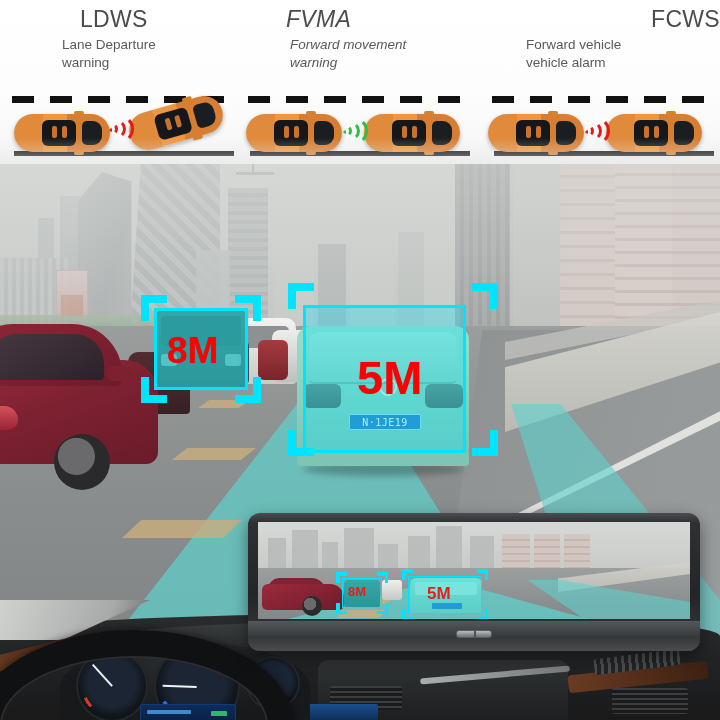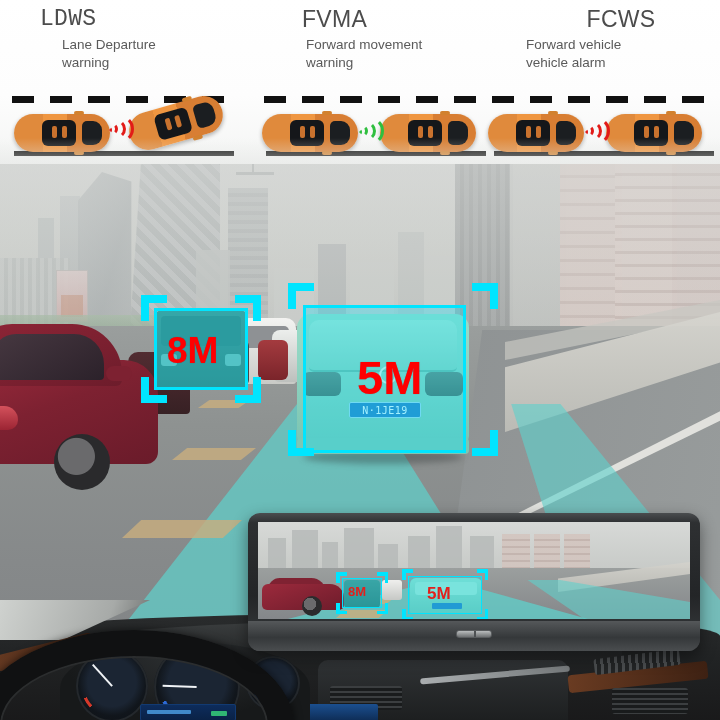--- a/index.html
+++ b/index.html
@@ -188,21 +188,21 @@
   .darkcar2 {
     position:absolute; left:215px; top:340px; width:34px; height:46px;
     background:#44474a; border-radius:6px;
   }
   .redcar2 {
     position:absolute; left:258px; top:340px; width:30px; height:40px;
     background:linear-gradient(#a43b3f,#7a242a); border-radius:6px;
   }
 
   
-  .vwcar { position:absolute; left:297px; top:304px; width:172px; height:152px; }
+  .vwcar { position:absolute; left:297px; top:316px; width:172px; height:152px; }
   .vwcar .body {
     position:absolute; left:0; top:10px; width:172px; height:130px;
     background:linear-gradient(#9adcc8 0%, #8fd4c1 40%, #7cc4b1 100%);
     border-radius:14px 14px 8px 8px;
   }
   .vwcar .window {
     position:absolute; left:12px; top:16px; width:148px; height:52px;
     background:linear-gradient(#a8e2d0,#8ed0bd); border-radius:10px 10px 5px 5px;
     border-bottom:2px solid #6fb8a6;
   }
@@ -268,34 +268,34 @@
   
   .top-panel {
     position:absolute; left:0; top:0; width:720px; height:164px;
     background:linear-gradient(#ffffff 0%, #fdfdfd 58%, #f4f5f4 100%);
   }
   .top-panel:after{
     content:""; position:absolute; left:0; bottom:0; width:720px; height:26px;
     background:linear-gradient(rgba(244,245,244,0), rgba(228,230,228,.55));
   }
   .feature { position:absolute; top:0; width:240px; height:164px; }
-  .f1 { left:0; } .f2 { left:252px; } .f3 { left:480px; }
+  .f1 { left:0; } .f2 { left:236px;font-style:italic; } .f3 { left:480px; }
   .f-title {
     position:absolute; width:100%; top:6px; text-align:center;
     font-size:23px; color:#4c4c4c; letter-spacing:.3px;
   }
   .f-sub {
     position:absolute; width:100%; top:36px; text-align:center;
     font-size:13.5px; color:#5a5a5a; line-height:1.32; padding:0 24px;
   }
-  .f1 .f-title { text-align:left; padding-left:40px;font-family:Liberation Mono, monospace; }
+  .f1 .f-title { text-align:left; padding-left:80px; }
   .f1 .f-sub { text-align:left; padding-left:62px; padding-right:28px; }
   .f2 .f-title { text-align:left; padding-left:50px; }
   .f2 .f-sub { text-align:left; padding-left:54px; padding-right:14px; }
-  .f3 .f-title { text-align:center; padding-left:42px; }
+  .f3 .f-title { text-align:right; padding-left:42px; }
   .f3 .f-sub { text-align:left; padding-left:46px; padding-right:20px; }
 
   
   .f-illus { position:absolute; left:0; bottom:0; width:240px; height:72px; }
   .lane-dash {
     position:absolute; top:4px; left:12px; right:6px; height:7px;
     background:repeating-linear-gradient(90deg,#111 0 22px, transparent 22px 38px);
   }
   .lane-solid {
     position:absolute; bottom:8px; left:14px; right:6px; height:5px; background:#111;

